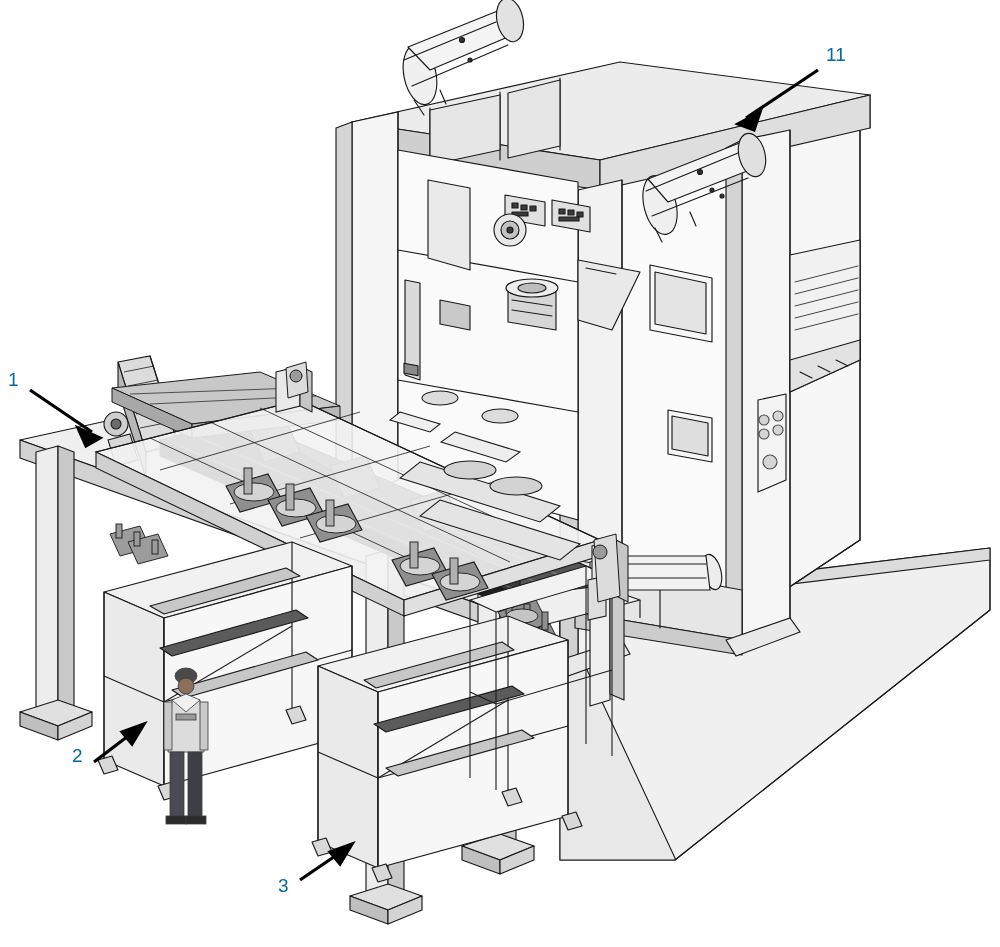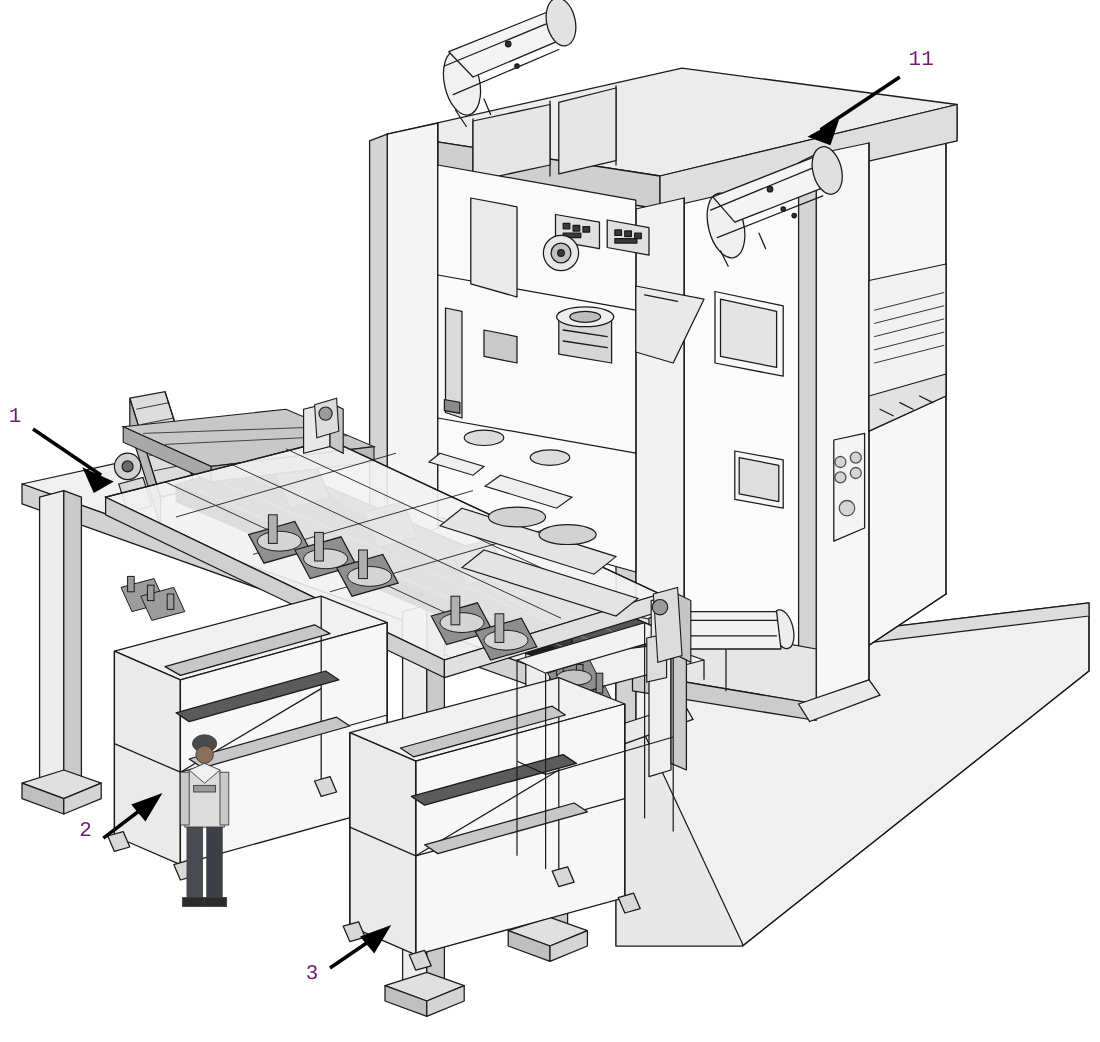--- a/index.html
+++ b/index.html
@@ -19,23 +19,23 @@
   }
   #figure svg.drawing {
     position: absolute;
     left: 0;
     top: 0;
     width: 1000px;
     height: 947px;
   }
   .callout-label {
     position: absolute;
-    font-family: Liberation Mono, monospace;
+    font-family: Liberation Sans, sans-serif;
     font-size: 19px;
-    color: #701a75;
+    color: #0369a1;
     line-height: 1;
     user-select: none;
   }
   #lbl-11 { left: 826px; top: 45px; }
   #lbl-1  { left: 8px;  top: 370px; }
   #lbl-2  { left: 72px; top: 746px; }
   #lbl-3  { left: 278px; top: 876px; }
 </style>
 </head>
 <body>

